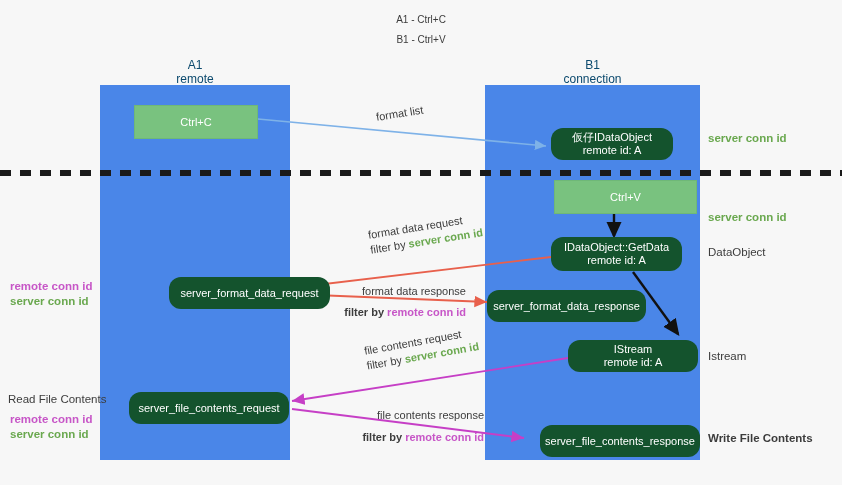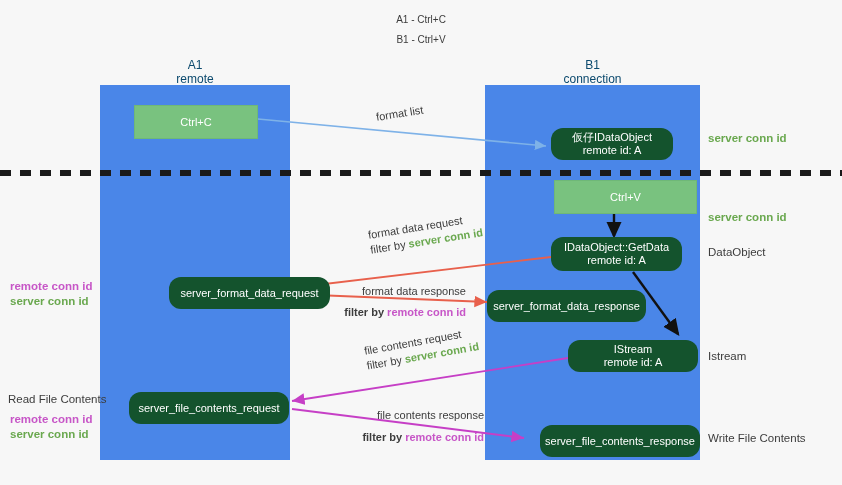--- a/index.html
+++ b/index.html
@@ -138,21 +138,21 @@
   <div class="abs box orange" style="left:524px;top:425px;width:160px;height:25px;margin-left:16px;">server_file_contents_response</div>
 
   <div class="abs anno green-txt" style="left:708px;top:131px;">server conn id</div>
 
   <div class="abs anno green-txt" style="left:708px;top:210px;">server conn id</div>
 
   <div class="abs anno" style="left:708px;top:245px;">DataObject</div>
 
   <div class="abs anno" style="left:708px;top:349px;">Istream</div>
 
-  <div class="abs anno" style="left:708px;top:431px;">Write File Contents</div>
+  <div class="abs anno" style="left:708px;top:431px;font-weight:bold;">Write File Contents</div>
 
   <div class="abs anno magenta-txt" style="left:10px;top:279px;">remote conn id</div>
   <div class="abs anno green-txt" style="left:10px;top:294px;">server conn id</div>
 
   <div class="abs anno" style="left:8px;top:392px;">Read File Contents</div>
   <div class="abs anno magenta-txt" style="left:10px;top:412px;">remote conn id</div>
   <div class="abs anno green-txt" style="left:10px;top:427px;">server conn id</div>
 
   <div class="abs flab rot-req" style="left:375px;top:110px;">format list</div>
 

